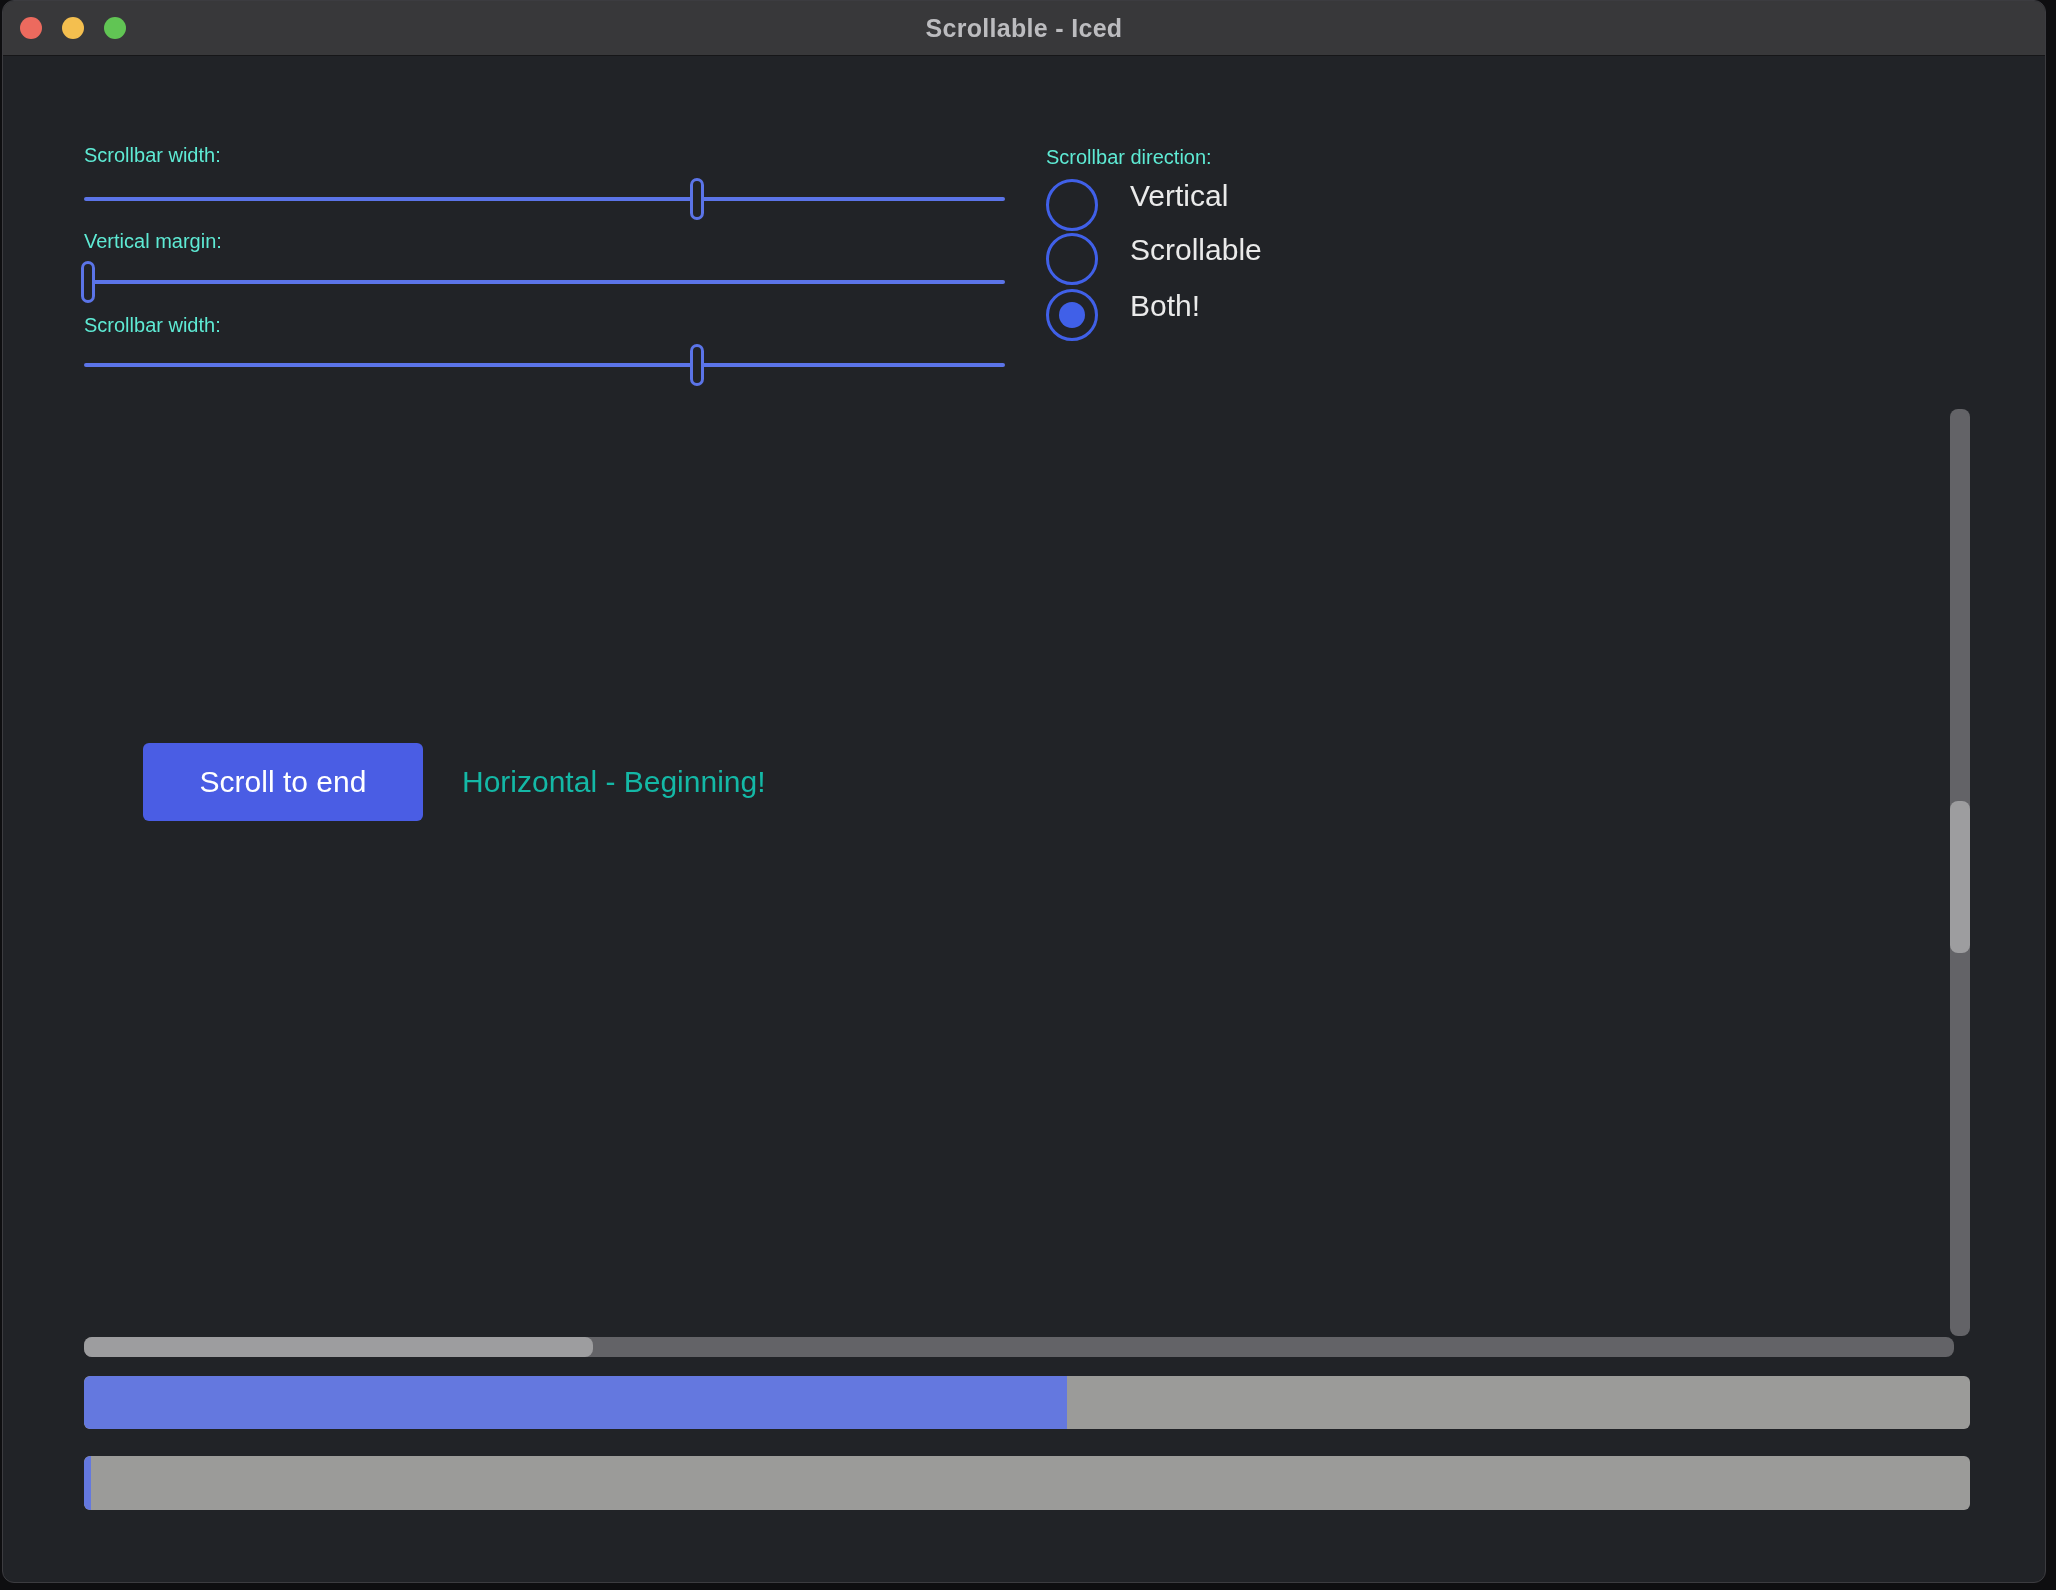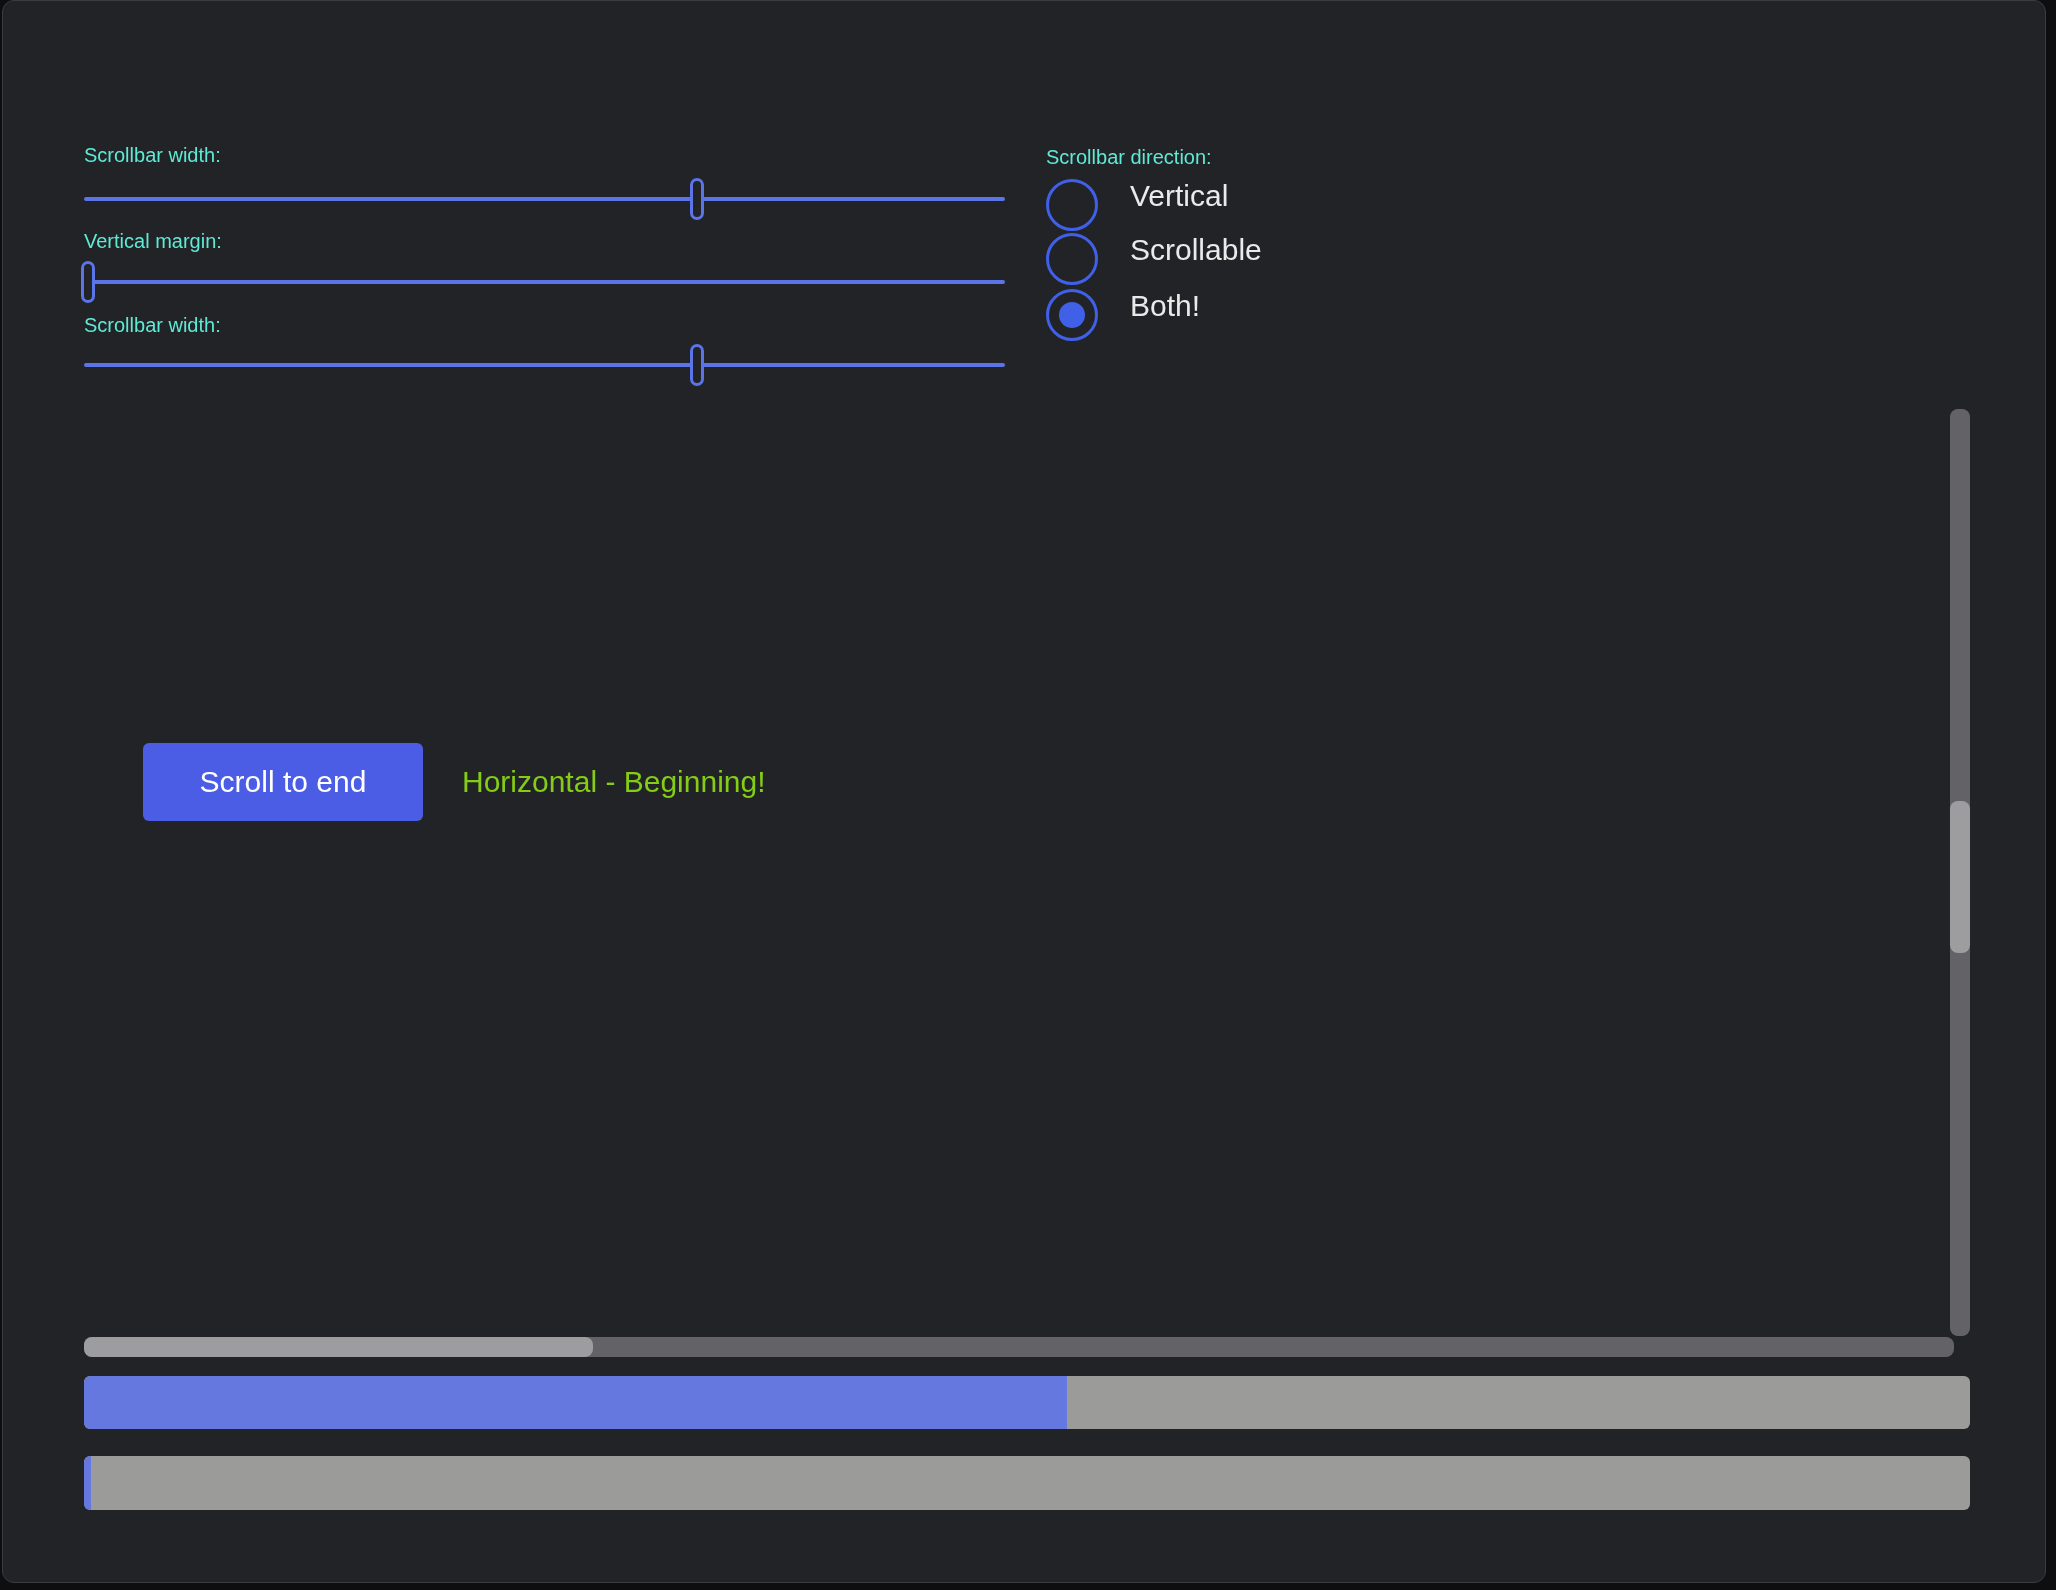--- a/index.html
+++ b/index.html
@@ -69,21 +69,21 @@
   
   .scroll-button{
     position:absolute;left:140px;top:688px;width:280px;height:78px;
     background:var(--button-blue,#4a5de4);border:none;border-radius:6px;
     color:#ffffff;font-size:30px;font-family:inherit;cursor:pointer;
     display:flex;align-items:center;justify-content:center;
   }
   .status-text{
     position:absolute;left:459px;top:688px;height:78px;
     display:flex;align-items:center;
-    color:#84cc16;font-size:30px;white-space:nowrap;
+    color:#14b8a6;font-size:30px;white-space:nowrap;
   }
 
   
   .v-rail{
     position:absolute;left:1947px;top:354px;width:20px;height:927px;
     background:var(--rail-gray,#636367);border-radius:8px;
   }
   .v-thumb{
     position:absolute;left:0;width:100%;
     background:var(--thumb-gray,#9d9d9f);border-radius:8px;
@@ -108,20 +108,28 @@
   .progress-fill{
     position:absolute;left:0;top:0;height:100%;
     background:var(--progress-blue,#6478df);border-radius:6px 0 0 6px;
   }
 </style>
 </head>
 <body>
 
 <div class="window">
 
+  <div class="titlebar">
+    <div class="traffic-lights">
+      <div class="traffic red"></div>
+      <div class="traffic yellow"></div>
+      <div class="traffic green"></div>
+    </div>
+    <div class="title">Scrollable - Iced</div>
+  </div>
 
   <div class="content">
 
     <div class="ui-label" style="left:81px;top:82px">Scrollbar width:</div>
     <div class="slider-rail" style="top:142px">
       <div class="slider-handle" style="left: 66.6%;"></div>
     </div>
 
     <div class="ui-label" style="left:81px;top:168px">Vertical margin:</div>
     <div class="slider-rail" style="top:225px">

